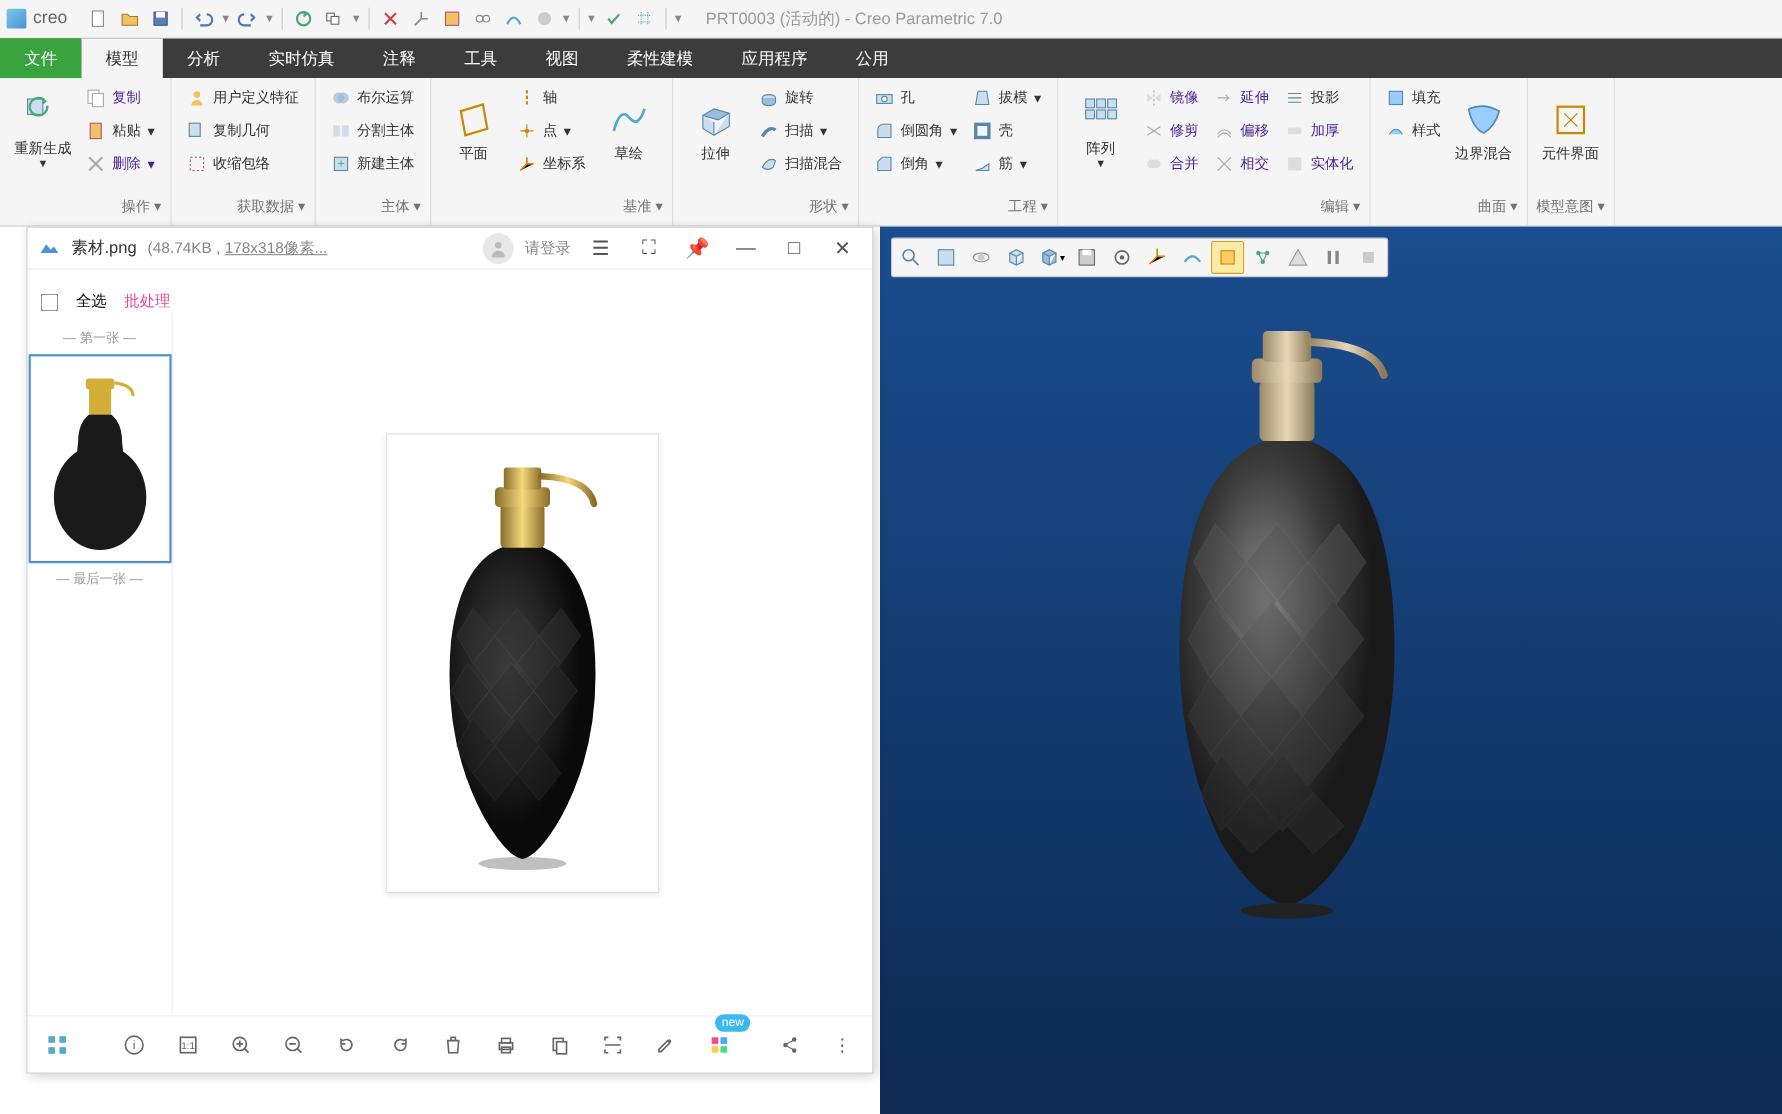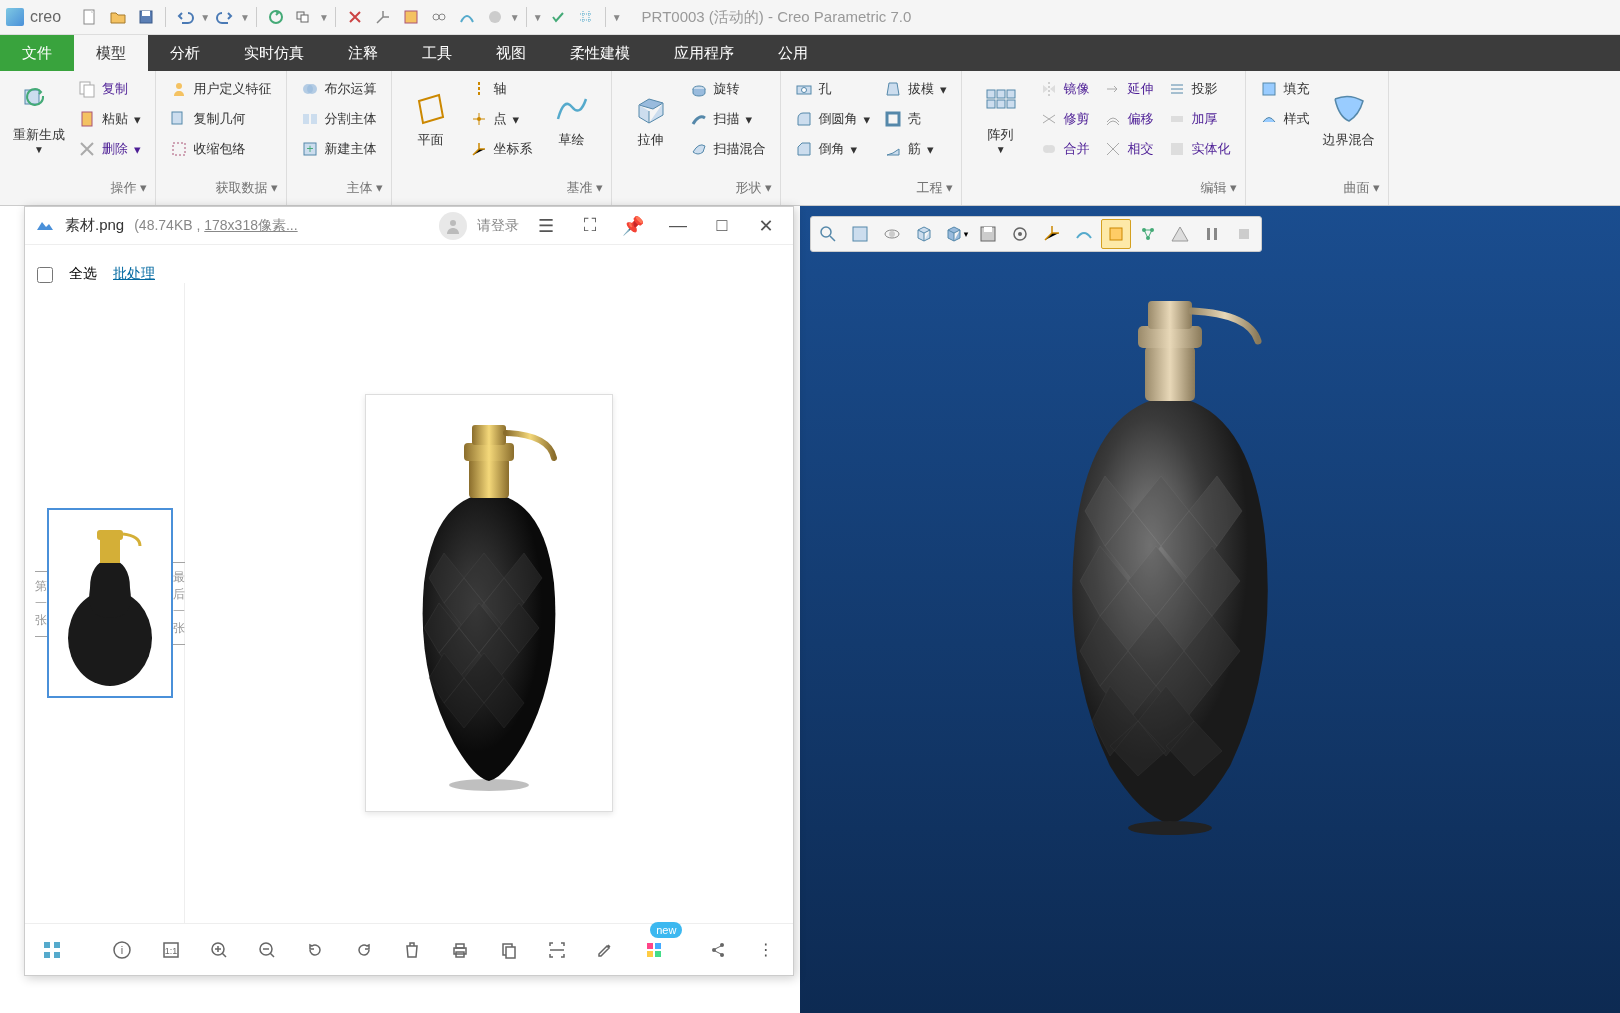--- a/index.html
+++ b/index.html
@@ -32,23 +32,23 @@
 .vw-title .fico{width:20px;height:20px}
 .vw-title .fname{font-size:15px;color:#333}
 .vw-title .finfo{font-size:14px;color:#888}
 .vw-title .sp{flex:1}
 .vw-title .uico{width:28px;height:28px;background:#e8e8e8;border-radius:50%;display:flex;align-items:center;justify-content:center}
 .vw-title .login{font-size:14px;color:#888;cursor:pointer}
 .vw-title .wbtn{width:34px;height:34px;display:flex;align-items:center;justify-content:center;cursor:pointer;font-size:18px;color:#555}
 .vw-toolbar{height:38px;display:flex;align-items:flex-end;padding:0 12px;gap:16px}
 .vw-toolbar .cb{width:16px;height:16px}
 .vw-toolbar .lbl{font-size:14px}
-.vw-toolbar .link{font-size:14px;color:#0369a1;text-decoration:underline;cursor:pointer}
+.vw-toolbar .link{font-size:14px;color:#ec4899;cursor:pointer}
 .vw-main{display:flex;height:640px}
-.vw-side{width:160px;border-right:1px solid #eee;padding:10px;display:flex;flex-direction:row;align-items:center}
+.vw-side{width:132px;border-right:1px solid #eee;padding:10px;display:flex;flex-direction:column;align-items:center}
 .vw-side .shdr{font-size:12px;color:#999;margin:6px 0}
 .thumb{width:130px;height:190px;border:2px solid #4a90d9;padding:6px;display:flex;align-items:center;justify-content:center}
 .vw-canvas{flex:1;display:flex;align-items:center;justify-content:center;position:relative}
 .vw-canvas .imgframe{border:1px solid #ddd;box-shadow:0 2px 6px rgba(0,0,0,.1);padding:8px;background:#fff}
 .vw-bottom{height:52px;border-top:1px solid #eee;display:flex;align-items:center;padding:0 14px;gap:22px}
 .vw-bottom .ibtn{width:28px;height:28px;display:flex;align-items:center;justify-content:center;cursor:pointer;color:#555;border-radius:3px}
 .vw-bottom .sp{flex:1}
 .vw-bottom .newbadge{background:#3cb8f0;color:#fff;font-size:11px;padding:2px 6px;border-radius:8px;margin-left:-18px;margin-top:-14px}
 .viewport{flex:1;background:linear-gradient(180deg,#1a4d8f 0%,#0d2a52 100%);position:relative;margin-left:800px}
 .vp-toolbar{position:absolute;top:10px;left:10px;background:#f5f5f5;border:1px solid #ccc;border-radius:3px;display:flex;gap:2px;padding:2px;z-index:5}
@@ -460,20 +460,32 @@
         <div class="bigbtn">
             <svg class="ico">
               <path d="M4 8Q18 2 32 10Q28 24 18 30Q8 26 4 8" fill="#9cf" stroke="#58a" stroke-width="1.5"></path>
             </svg>
             <span>边界混合</span>
           </div>
       </div>
       <div class="gtitle"><span>曲面</span> ▾</div>
     </div>
 
+    <div class="group">
+      <div class="gbody">
+        <div class="bigbtn">
+            <svg class="ico">
+              <rect x="6" y="6" width="24" height="24" fill="none" stroke="#c80" stroke-width="2"></rect>
+              <path d="M12 12l6 6 6-6M12 24l6-6 6 6" stroke="#c80" fill="none"></path>
+            </svg>
+            <span>元件界面</span>
+          </div>
+      </div>
+      <div class="gtitle"><span>模型意图</span> ▾</div>
+    </div>
   </div>
 </div>
 
 <div class="workspace">
 
   <div class="viewer-win">
     <div class="vw-title">
       <svg class="fico">
           <path d="M2 14l5-8 4 5 3-3 4 6z" fill="#4a90d9"></path>
         </svg>

